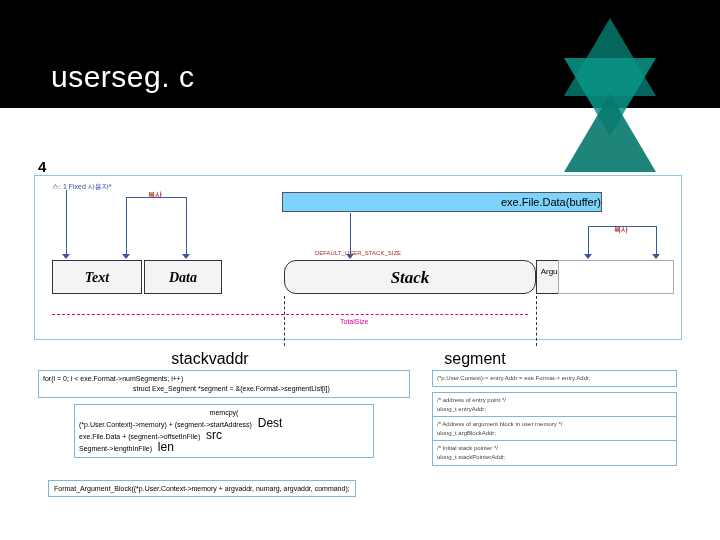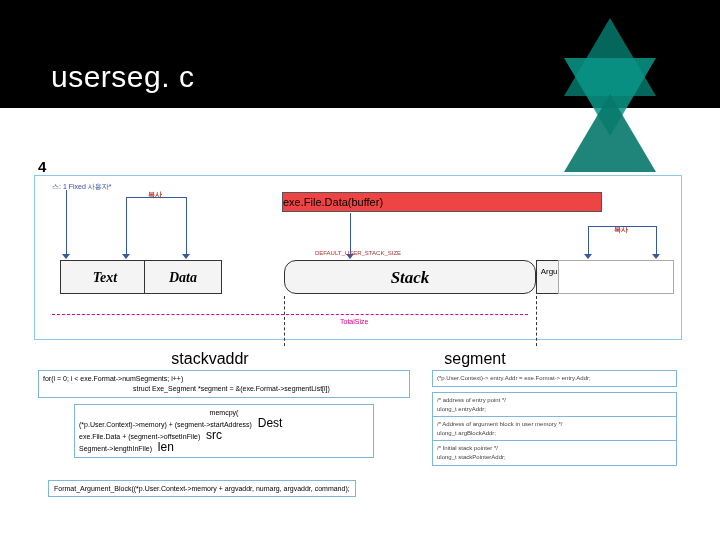--- a/index.html
+++ b/index.html
@@ -27,29 +27,29 @@
   .klabel { position: absolute; font-size: 7px; color: #c0392b; font-weight: bold; }
   .klabel.a { left: 148px; top: 190px; }
   .klabel.b { left: 614px; top: 225px; }
 
   
   .arrow { position:absolute; border-top:1px solid #3a58a0; height:0; }
   .arrowv { position:absolute; border-left:1px solid #3a58a0; width:0; }
   .arrowhead { position:absolute; width:0;height:0; border-left:4px solid transparent; border-right:4px solid transparent; border-top:5px solid #3a58a0; }
 
   
-  .exeFile { position: absolute; left: 282px; top: 192px; width: 320px; height: 20px; border: 1px solid #555; background: #ef4444; text-align: left; font-size: 11px; line-height: 19px; }
+  .exeFile { position: absolute; left: 282px; top: 192px; width: 320px; height: 20px; border: 1px solid #555; background: #7dd3fc; text-align: right; font-size: 11px; line-height: 19px; }
 
   
   .command { position: absolute; left: 558px; top: 236px; width: 116px; height: 20px; background: #5a801a; color: #fff; text-align: center; font-size: 11px; font-weight:600; line-height: 19px; border:1px solid #3e5a10; }
 
   
   .segrow { position: absolute; left: 52px; top: 260px; height: 34px; }
   .seg { position:absolute; top:0; height:34px; border:1px solid #333; background:#f4f4f4; text-align:center; font-size:11px; font-family: 'Comic Sans MS', cursive; line-height:33px; font-style: italic; }
-  .seg.textseg { left:8px; width:90px; font-size:14px; font-weight:bold; }
+  .seg.textseg { left:0; width:90px; font-size:14px; font-weight:bold; }
   .seg.dataseg { left:92px; width:78px; font-size:14px; font-weight:bold; }
   .stacktop { position:absolute; left:284px; top:250px; font-size:6px; color:#aa3333; text-align:center; width:148px;}
   .seg.stackseg { left:232px; width:252px; font-size:17px; font-weight:bold;border-radius:12px; }
   .seg.argseg   { left:484px; width:44px; font-size:8px; line-height:11px; padding-top:5px; font-style:normal; font-family:Arial;}
   .spacer { position:absolute; left:558px; top:260px; width:116px; height:34px; border:1px solid #aaa; background:#fff; }
 
   
   .totalline { position:absolute; left:52px; top:314px; width:476px; border-top:1px dashed #d08; }
   .totallbl { position:absolute; left:340px; top:318px; font-size:7px; color:#d08; }
 

